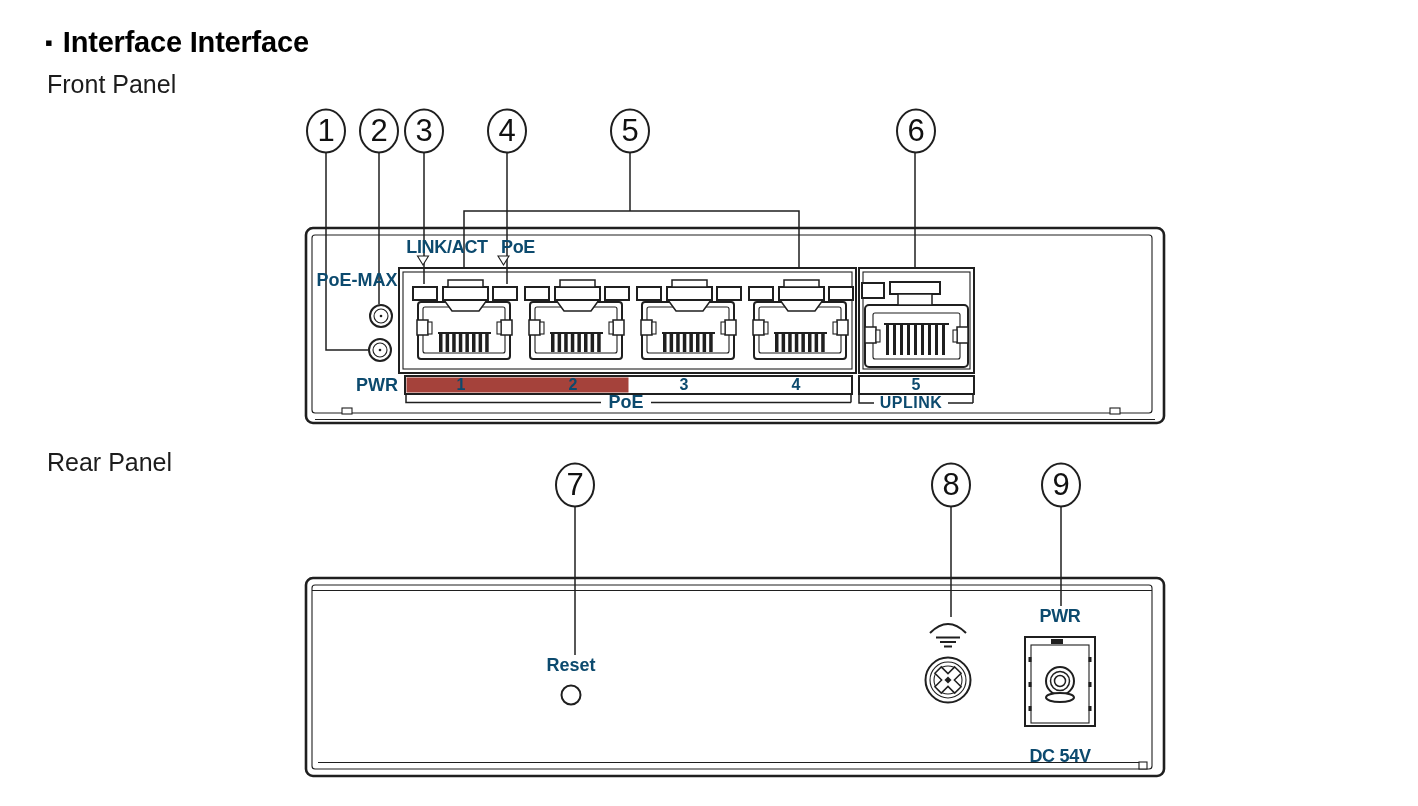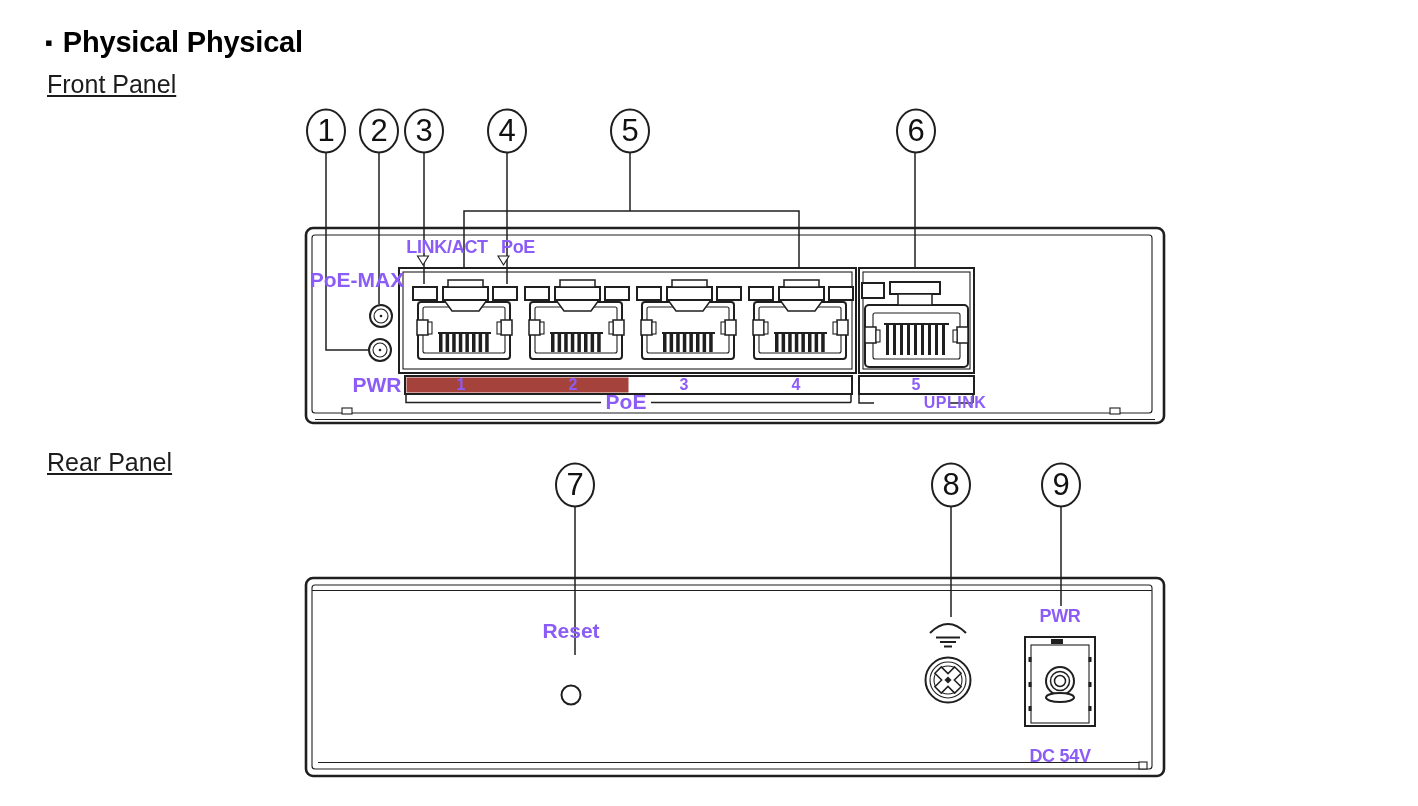--- a/index.html
+++ b/index.html
@@ -11,24 +11,24 @@
   .s2 {fill:#fff;stroke:#1f1f1f;stroke-width:2;}
   .s15{fill:#fff;stroke:#1f1f1f;stroke-width:1.5;}
   .s1 {fill:#fff;stroke:#1f1f1f;stroke-width:1.1;}
   .ln {fill:none;stroke:#1f1f1f;stroke-width:1.5;}
   .ln2{fill:none;stroke:#1f1f1f;stroke-width:2;}
   .blk{fill:#1f1f1f;stroke:none;}
   
   .title-row{position:absolute;left:45px;top:26px;display:flex;align-items:center;gap:10px;}
   .bullet{font-size:22px;line-height:22px;color:#000;}
   .page-title{font-size:29px;font-weight:bold;color:#000;letter-spacing:-0.2px;}
-  .sec-label{position:absolute;font-size:25px;color:#1c1c1c;text-decoration:underline;}
-  .dl{position:absolute;transform:translate(-50%,-50%);font-weight:bold;white-space:nowrap;color:#8b5cf6;}
+  .sec-label{position:absolute;font-size:25px;color:#1c1c1c;}
+  .dl{position:absolute;transform:translate(-50%,-50%);font-weight:bold;white-space:nowrap;color:#0c4a6e;}
   .fs18{font-size:18px;letter-spacing:-0.3px;}
-  .fs17{font-size:21px;}
+  .fs17{font-size:18px;}
   .fs16{font-size:16px;}
   .co{position:absolute;transform:translate(-50%,-50%);font-size:31px;font-weight:400;color:#111;}
 </style>
 </head>
 <body>
 
 <div class="stage">
 
   <svg width="1418" height="806" viewBox="0 0 1418 806">
     <defs>
@@ -188,38 +188,38 @@
       <g>
         <ellipse class="s2" cx="575" cy="485" rx="19" ry="21.5"></ellipse>
         <ellipse class="s2" cx="951" cy="485" rx="19" ry="21.5"></ellipse>
         <ellipse class="s2" cx="1061" cy="485" rx="19" ry="21.5"></ellipse>
       </g>
     </g>
   </svg>
 
   <div class="title-row">
     <span class="bullet">▪</span>
-    <span class="page-title">Physical Physical</span>
+    <span class="page-title">Interface Interface</span>
   </div>
   <div class="sec-label" style="left:47px;top:70px">Front Panel</div>
   <div class="sec-label" style="left:47px;top:448px">Rear Panel</div>
 
   <div class="dl fs18" style="left:447px;top:247px">LINK/ACT</div>
   <div class="dl fs18" style="left:518px;top:247px">PoE</div>
   <div class="dl fs17" style="left:357px;top:280px">PoE-MAX</div>
   <div class="dl fs17" style="left:377px;top:385px">PWR</div>
   <div class="dl fs16" style="left:461px;top:385px">1</div>
   <div class="dl fs16" style="left:573px;top:385px">2</div>
   <div class="dl fs16" style="left:684px;top:385px">3</div>
   <div class="dl fs16" style="left:796px;top:385px">4</div>
   <div class="dl fs16" style="left:916px;top:385px">5</div>
   <div class="dl fs17" style="left:626px;top:402px">PoE</div>
-  <div class="dl fs16" style="left:955px;top:403px;letter-spacing:0.5px">UPLINK</div>
-
-  <div class="dl fs17" style="left:571px;top:631px">Reset</div>
+  <div class="dl fs16" style="left:911px;top:403px;letter-spacing:0.5px">UPLINK</div>
+
+  <div class="dl fs17" style="left:571px;top:665px">Reset</div>
   <div class="dl fs18" style="left:1060px;top:616px">PWR</div>
   <div class="dl fs18" style="left:1060px;top:756px">DC 54V</div>
 
   <div class="co" style="left:326px;top:131px">1</div>
   <div class="co" style="left:379px;top:131px">2</div>
   <div class="co" style="left:424px;top:131px">3</div>
   <div class="co" style="left:507px;top:131px">4</div>
   <div class="co" style="left:630px;top:131px">5</div>
   <div class="co" style="left:916px;top:131px">6</div>
   <div class="co" style="left:575px;top:485px">7</div>

